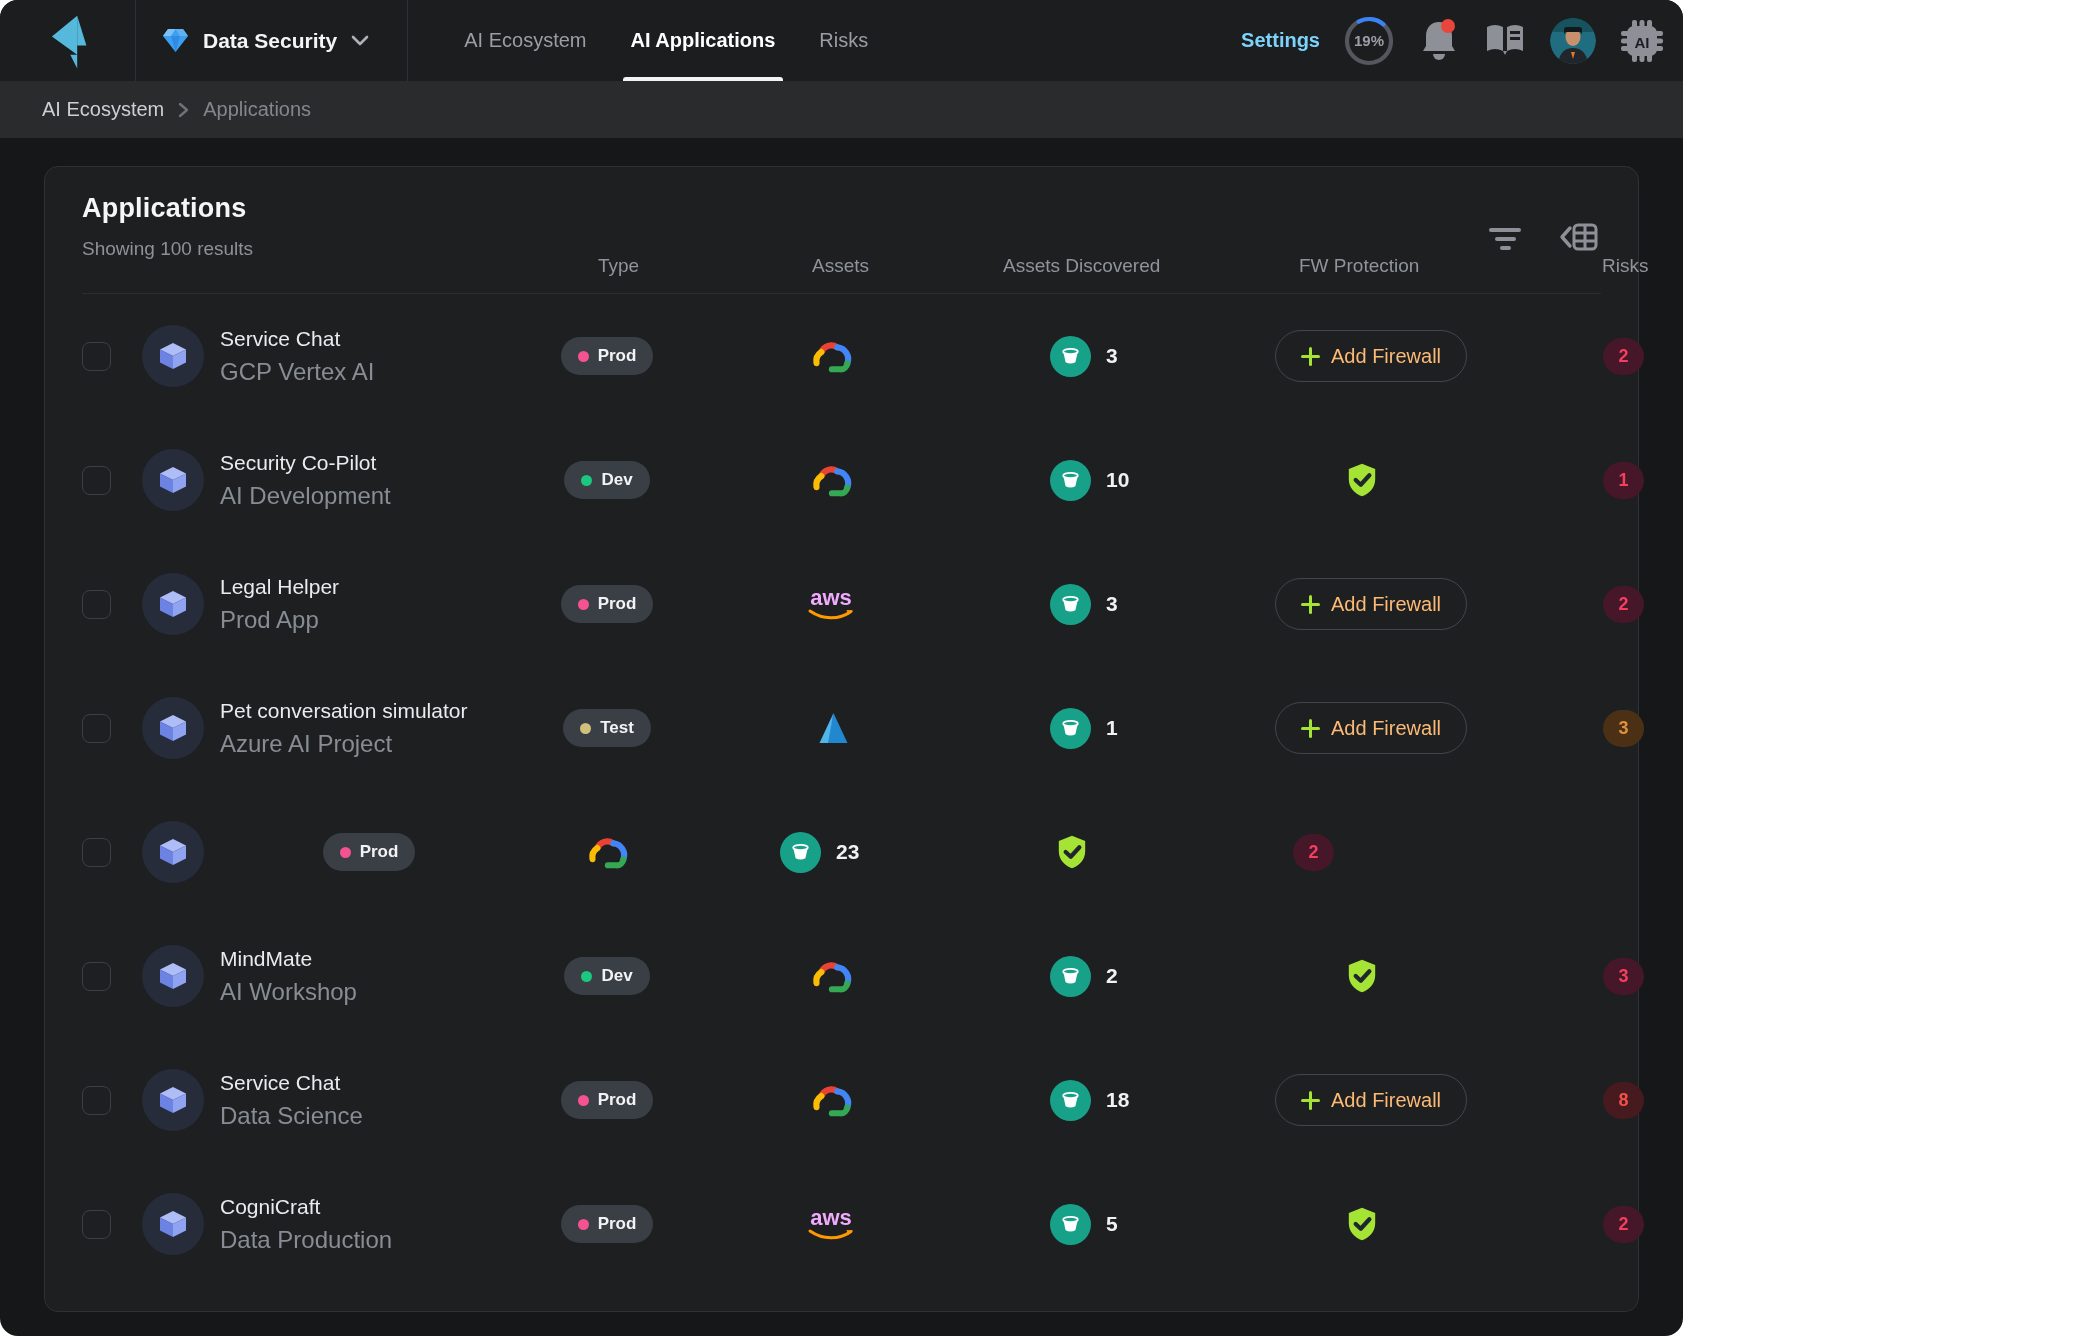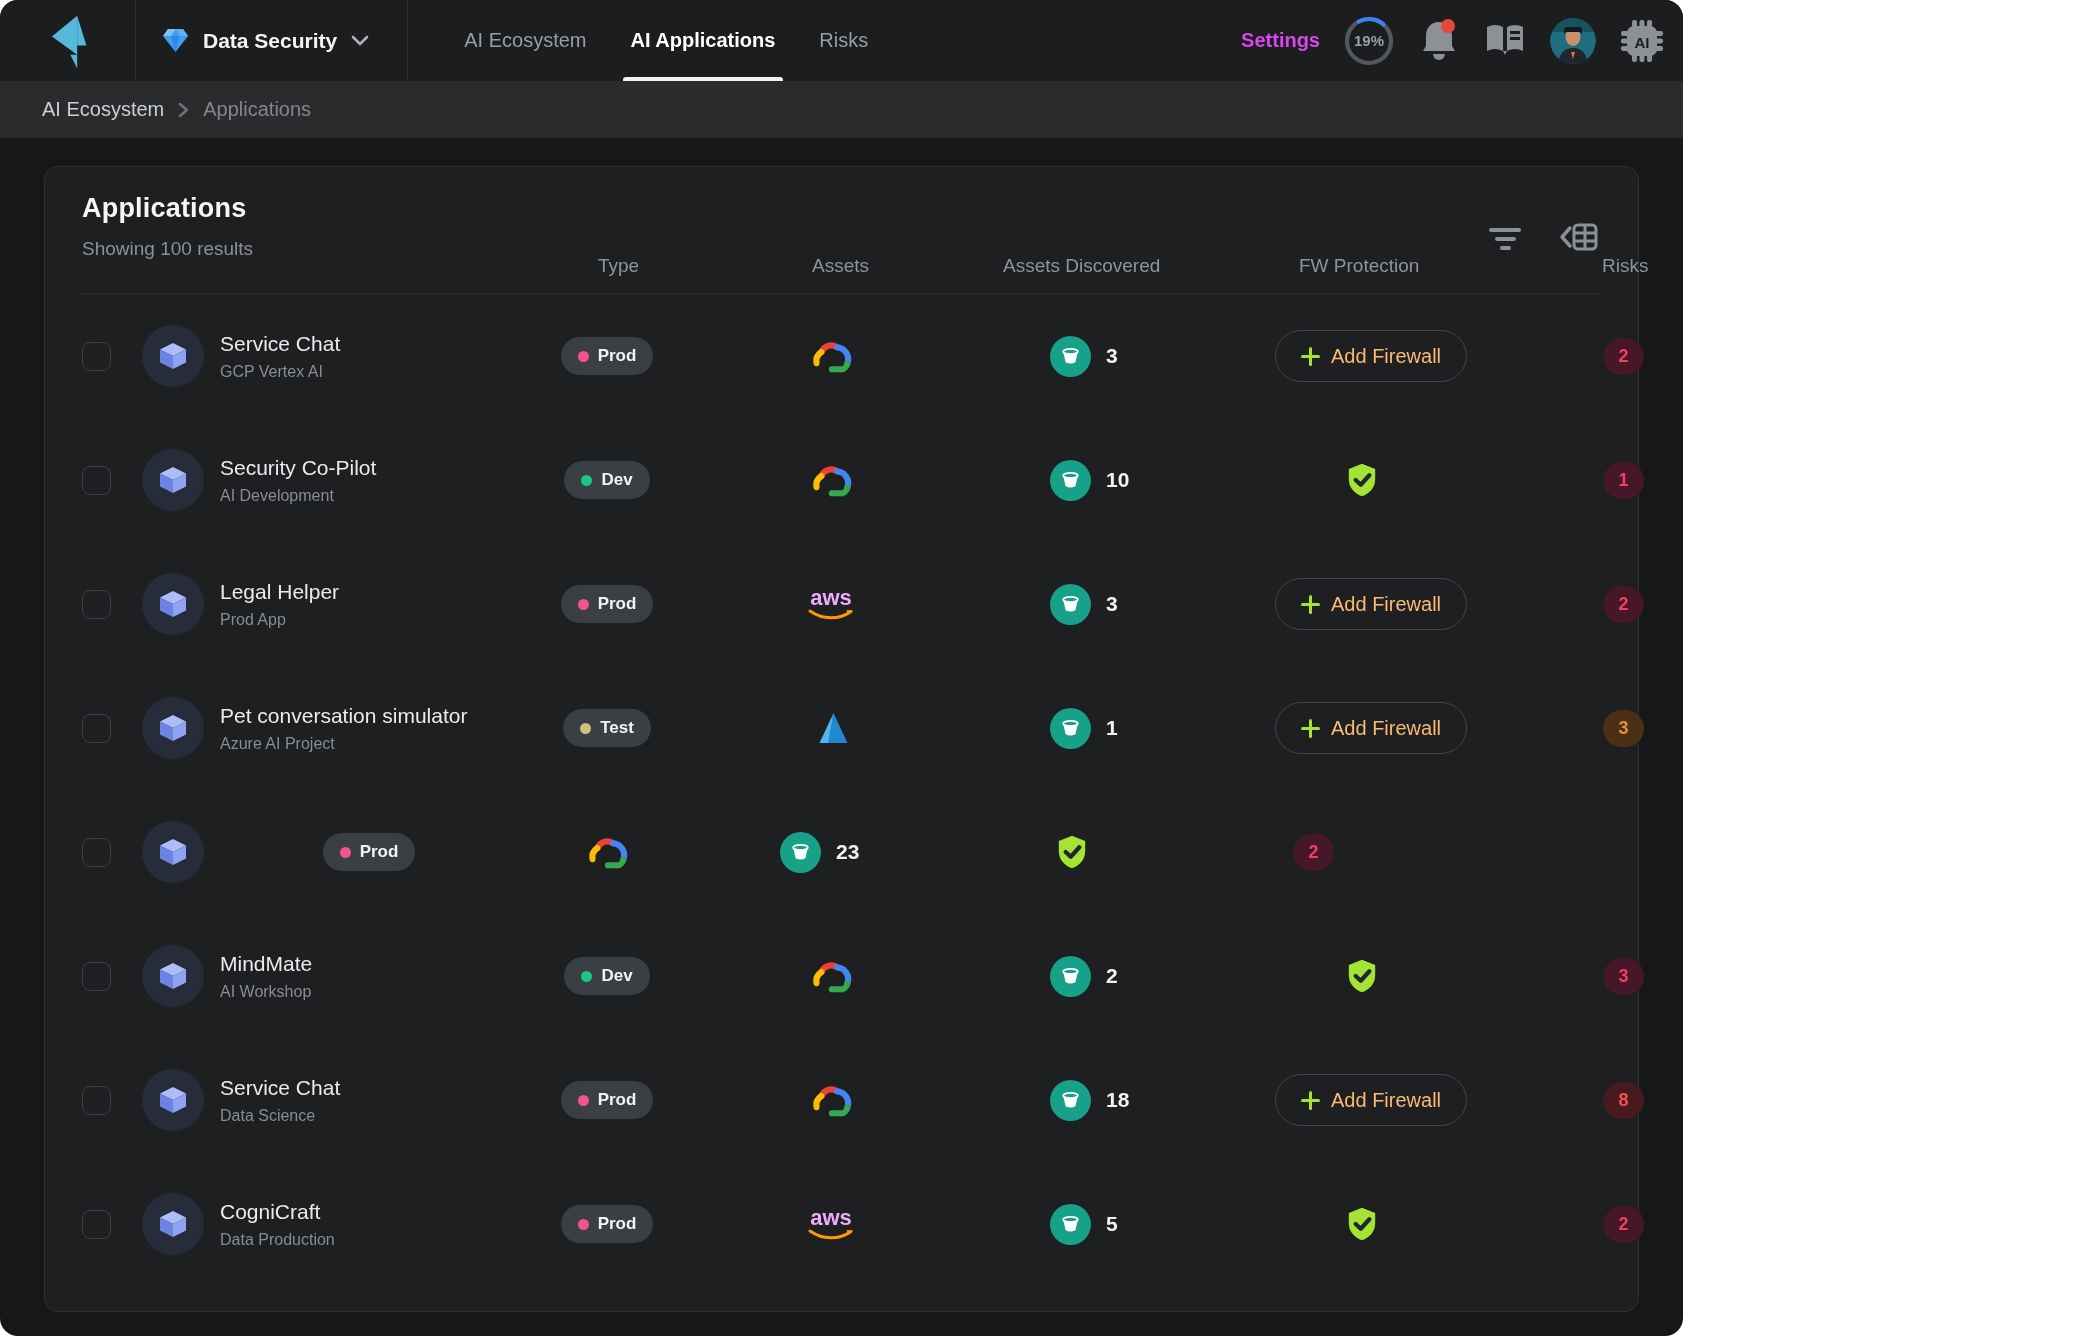--- a/index.html
+++ b/index.html
@@ -10,21 +10,21 @@
   .topnav{height:81px;background:#1b1d1f;display:flex;align-items:stretch;}
   .logo-box{width:135px;display:flex;align-items:center;justify-content:center;cursor:pointer;}
   .vdiv{width:1px;background:#2e3134;}
   .product-switcher{display:flex;align-items:center;gap:14px;padding:0 38px 0 26px;cursor:pointer;}
   .product-switcher .label{color:#f2f4f6;font-size:21px;font-weight:700;}
   .tabs{display:flex;align-items:stretch;margin-left:52px;gap:36px;}
   .tab{position:relative;display:flex;align-items:center;color:#999ea5;font-size:20px;cursor:pointer;padding:0 4px;}
   .tab.active{color:#ffffff;font-weight:700;}
   .tab.active::after{content:"";position:absolute;left:-4px;right:-4px;bottom:0;height:4px;background:#f2f3f5;border-radius:3px 3px 0 0;}
   .nav-right{margin-left:auto;display:flex;align-items:center;gap:23px;padding-right:18px;}
-  .settings-link{color:#d946ef;font-size:20px;font-weight:700;cursor:pointer;}
+  .settings-link{color:#7dd3fc;font-size:20px;font-weight:700;cursor:pointer;}
   .usage-ring{position:relative;width:52px;height:52px;cursor:pointer;}
   .usage-ring .pct{position:absolute;inset:0;display:flex;align-items:center;justify-content:center;color:#9aa0a6;font-size:15px;font-weight:700;}
   .nav-ic{display:flex;align-items:center;cursor:pointer;}
   .avatar{width:46px;height:46px;border-radius:50%;overflow:hidden;}
 
   
   .breadcrumb{height:57px;background:#292b2d;display:flex;align-items:center;gap:14px;padding:0 42px;}
   .crumb{font-size:20px;}
   .crumb.current-parent{color:#ccd0d5;cursor:pointer;}
   .crumb.current{color:#83878d;}
@@ -53,21 +53,21 @@
   .filter-ic i:nth-child(3){width:11px;}
   .cols-ic{cursor:pointer;padding:2px;}
 
   
   .row{height:124px;align-items:center;cursor:pointer;}
   .cell{display:flex;align-items:center;}
   .checkbox{width:27px;height:27px;border:1.6px solid #3b3f46;border-radius:8px;background:transparent;cursor:pointer;}
   .app-avatar{width:62px;height:62px;border-radius:50%;background:#272c3a;display:flex;align-items:center;justify-content:center;}
   .c-name{display:block;}
   .name{color:#e9ebee;font-size:21px;}
-  .sub{color:#878c95;font-size:16px;margin-top:7px;}
+  .sub{color:#878c95;font-size:24px;margin-top:7px;}
   .c-type{justify-content:center;}
   .badge-env{display:inline-flex;align-items:center;gap:9px;background:#3a3f46;border-radius:999px;padding:9px 17px;}
   .badge-env .dot{width:11px;height:11px;border-radius:50%;}
   .badge-env .env-label{color:#f2f3f5;font-size:17px;font-weight:700;}
   .c-cloud{justify-content:center;}
   .aws-logo{display:flex;flex-direction:column;align-items:center;line-height:1;}
   .aws-word{color:#f0abfc;font-size:22px;font-weight:700;letter-spacing:0;}
   .c-assets{padding-left:84px;gap:15px;}
   .asset-ic{width:41px;height:41px;border-radius:50%;background:#18a189;display:flex;align-items:center;justify-content:center;}
   .asset-n{color:#f0f1f3;font-size:21px;font-weight:700;}

